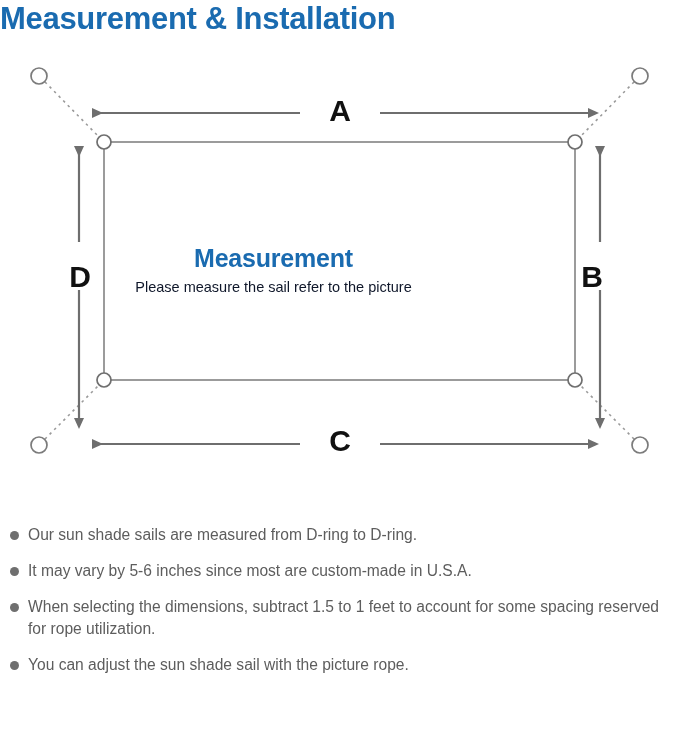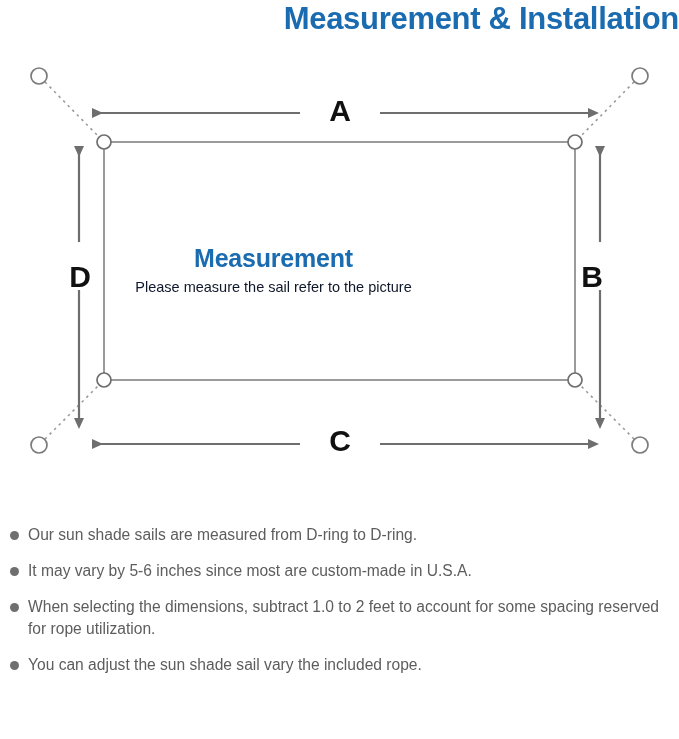--- a/index.html
+++ b/index.html
@@ -16,21 +16,21 @@
     font-family: "Liberation Sans", "DejaVu Sans", sans-serif;
     -webkit-font-smoothing: antialiased;
   }
 
   
   #page-title {
     position: absolute;
     top: 0px;
     left: 0;
     width: 679px;
-    text-align: right;
+    text-align: left;
     font-size: 31px;
     font-weight: bold;
     letter-spacing: -0.3px;
     color: #1a6bb0;
     font-family: "Liberation Sans Narrow", "Liberation Sans", "DejaVu Sans", sans-serif;
     line-height: 38px;
   }
 
   
   #diagram {
@@ -188,19 +188,19 @@
   <div class="note-item">
     <span class="note-bullet"></span>
     <span>Our sun shade sails are measured from D-ring to D-ring.</span>
   </div>
   <div class="note-item">
     <span class="note-bullet"></span>
     <span>It may vary by 5-6 inches since most are custom-made in U.S.A.</span>
   </div>
   <div class="note-item">
     <span class="note-bullet"></span>
-    <span>When selecting the dimensions, subtract 1.0 to 2 feet to account for some spacing reserved for rope utilization.</span>
-  </div>
-  <div class="note-item">
-    <span class="note-bullet"></span>
-    <span>You can adjust the sun shade sail vary the included rope.</span>
+    <span>When selecting the dimensions, subtract 1.5 to 1 feet to account for some spacing reserved for rope utilization.</span>
+  </div>
+  <div class="note-item">
+    <span class="note-bullet"></span>
+    <span>You can adjust the sun shade sail with the picture rope.</span>
   </div>
 </div>
 
 </body></html>

